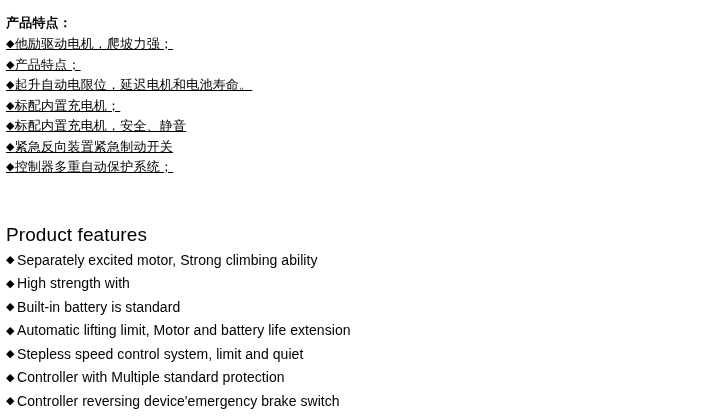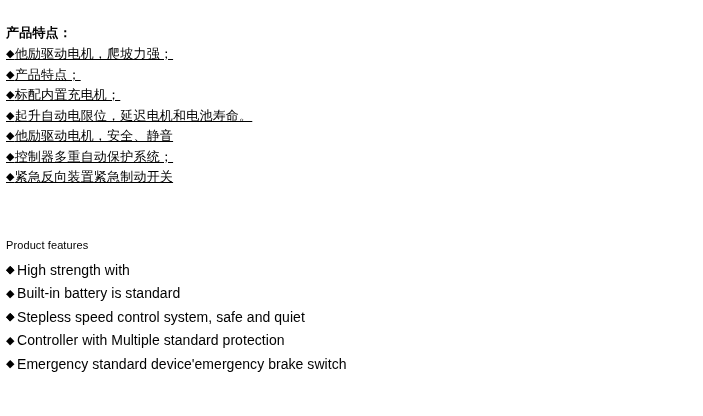--- a/index.html
+++ b/index.html
@@ -12,21 +12,21 @@
     background: #ffffff;
     font-family: "Liberation Sans", sans-serif;
     color: #000000;
     overflow: hidden;
   }
   .page {
     position: relative;
     width: 703px;
     height: 416px;
     box-sizing: border-box;
-    padding: 23px 0 0 6px;
+    padding: 13px 0 0 6px;
   }
   .cn-block {
     margin: 0;
     padding: 0;
   }
   .cn-title {
     font-weight: bold;
     font-size: 13px;
     line-height: 20px;
     letter-spacing: 0.2px;
@@ -42,21 +42,21 @@
   .cn-bullet {
     font-size: 11px;
     margin-right: 0px;
     position: relative;
     top: -1px;
   }
   .spacer {
     height: 46px;
   }
   .en-heading {
-    font-size: 11px;
+    font-size: 19px;
     line-height: 22px;
     margin: 0 0 3px 0;
     letter-spacing: 0.1px;
   }
   .en-item {
     font-size: 14px;
     line-height: 23.5px;
     white-space: nowrap;
     letter-spacing: 0.05px;
     position: relative;
@@ -79,57 +79,57 @@
   <div class="cn-block">
     <div class="cn-title">产品特点：</div>
 
     <div class="cn-item">
       <span class="cn-bullet">◆</span><span>他励驱动电机，爬坡力强；</span>
     </div>
     <div class="cn-item">
       <span class="cn-bullet">◆</span><span>产品特点；</span>
     </div>
     <div class="cn-item">
+      <span class="cn-bullet">◆</span><span>起升自动电限位，延迟电机和电池寿命。</span>
+    </div>
+    <div class="cn-item">
       <span class="cn-bullet">◆</span><span>标配内置充电机；</span>
     </div>
     <div class="cn-item">
-      <span class="cn-bullet">◆</span><span>起升自动电限位，延迟电机和电池寿命。</span>
+      <span class="cn-bullet">◆</span><span>标配内置充电机，安全、静音</span>
     </div>
     <div class="cn-item">
-      <span class="cn-bullet">◆</span><span>他励驱动电机，安全、静音</span>
+      <span class="cn-bullet">◆</span><span>紧急反向装置紧急制动开关</span>
     </div>
     <div class="cn-item">
       <span class="cn-bullet">◆</span><span>控制器多重自动保护系统；</span>
-    </div>
-    <div class="cn-item">
-      <span class="cn-bullet">◆</span><span>紧急反向装置紧急制动开关</span>
     </div>
   </div>
 
   <div class="spacer"></div>
 
   <div class="en-block">
     <div class="en-heading">Product features</div>
 
     <div class="en-item">
-      <span class="en-bullet">◆</span>
+      <span class="en-bullet">◆</span><span>Separately excited motor, Strong climbing ability</span>
     </div>
     <div class="en-item">
       <span class="en-bullet">◆</span><span>High strength with</span>
     </div>
     <div class="en-item">
       <span class="en-bullet">◆</span><span>Built-in battery is standard</span>
     </div>
     <div class="en-item">
-      <span class="en-bullet">◆</span>
+      <span class="en-bullet">◆</span><span>Automatic lifting limit, Motor and battery life extension</span>
     </div>
     <div class="en-item">
-      <span class="en-bullet">◆</span><span>Stepless speed control system, safe and quiet</span>
+      <span class="en-bullet">◆</span><span>Stepless speed control system, limit and quiet</span>
     </div>
     <div class="en-item">
       <span class="en-bullet">◆</span><span>Controller with Multiple standard protection</span>
     </div>
     <div class="en-item">
-      <span class="en-bullet">◆</span><span>Emergency standard device'emergency brake switch</span>
+      <span class="en-bullet">◆</span><span>Controller reversing device'emergency brake switch</span>
     </div>
   </div>
 
 </div>
 
 </body></html>

